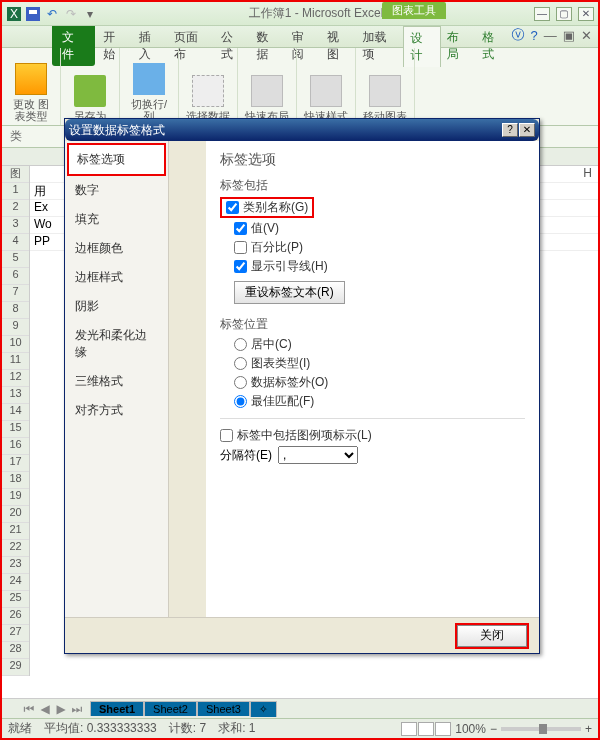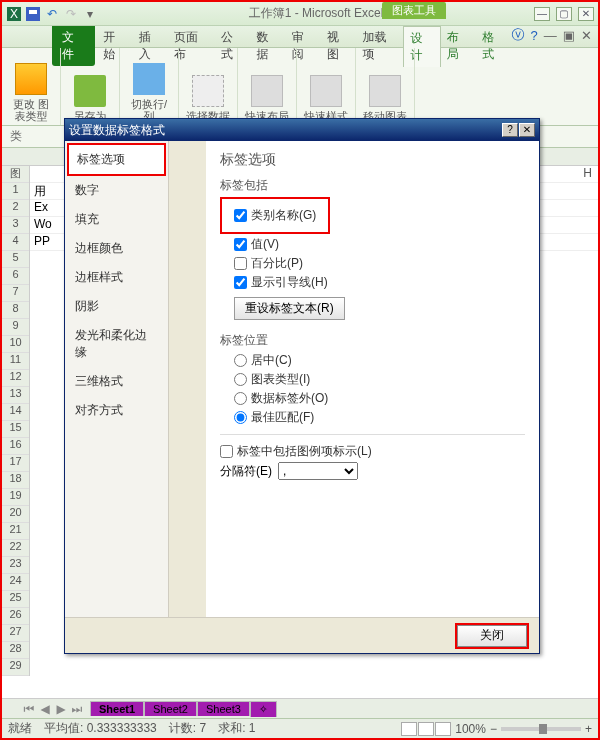--- a/index.html
+++ b/index.html
@@ -36,21 +36,21 @@
 
 .sheet-area { position: relative; background: #fff; height: 546px; }
 .col-head { height: 18px; background: #e8eee4; border-bottom: 1px solid #ccc; }
 .grid { display: flex; }
 .rownums { width: 28px; background: #e8eee4; border-right: 1px solid #ccc; }
 .rownums div { height: 17px; text-align: center; color: #555; font-size: 11px; border-bottom: 1px solid #ddd; }
 .cells { flex: 1; }
 .cells .row { height: 17px; border-bottom: 1px solid #eee; padding-left: 4px; font-size: 12px; }
 
 .dialog { position: absolute; left: 62px; top: 116px; width: 476px; height: 536px; background: #ece9d8; border: 1px solid #0a246a; box-shadow: 2px 2px 4px rgba(0,0,0,.4); }
-.dlg-title { height: 22px; background: linear-gradient(#3a6ea5,#0a246a); color: #fff; display: flex; align-items: center; padding: 0 4px; font-size: 12px; }
+.dlg-title { height: 22px; background: linear-gradient(#3a6ea5,#0a246a); color: #fff; display: flex; align-items: center; padding: 0 4px; font-size: 12px; border-radius: 6px; }
 .dlg-title .t { flex: 1; }
 .dlg-title .btns { display: flex; gap: 1px; }
 .dlg-title .btns span { width: 16px; height: 14px; background: #d4d0c8; border: 1px solid #fff; border-right-color: #666; border-bottom-color: #666; font-size: 10px; text-align: center; color: #000; line-height: 12px; }
 .dlg-body { display: flex; height: 476px; gap: 37px; }
 .dlg-side { width: 104px; background: #f4f3ee; border-right: 1px solid #d0ccc0; padding: 2px; }
 .dlg-side .item { padding: 6px 8px; cursor: pointer; color: #333; }
 .dlg-side .item.sel { border: 2px solid #e00; background: #fff; }
 .dlg-main { flex: 1; padding: 10px 14px; background: #fff; }
 .dlg-main h3 { font-size: 14px; font-weight: normal; color: #555; margin-bottom: 8px; }
 .grp-lbl { color: #555; margin: 6px 0 3px; }
@@ -61,21 +61,21 @@
 .hr { border-top: 1px solid #ddd; margin: 8px 0; }
 .sep-row { display: flex; align-items: center; gap: 6px; margin-left: 0; }
 .sep-row select { width: 80px; }
 .dlg-foot { height: 36px; border-top: 1px solid #d0ccc0; display: flex; justify-content: flex-end; align-items: center; padding: 0 10px; background: #ece9d8; }
 .close-btn { border: 2px solid #e00; padding: 0; }
 .close-btn button { width: 70px; height: 22px; background: linear-gradient(#fff,#e4e4e4); border: 1px solid #888; }
 
 .sheet-tabs { position: absolute; bottom: 20px; left: 0; right: 0; height: 20px; background: #e8eee4; display: flex; align-items: center; border-top: 1px solid #ccc; padding-left: 20px; }
 .sheet-tabs .navset { display: flex; gap: 2px; margin-right: 6px; }
 .sheet-tabs .navset span { width: 14px; text-align: center; color: #888; }
-.sheet-tabs .stab { padding: 1px 8px; background: #a21caf; border: 1px solid #bbb; border-bottom: none; font-size: 11px; }
+.sheet-tabs .stab { padding: 1px 8px; background: #0369a1; border: 1px solid #bbb; border-bottom: none; font-size: 11px; }
 .sheet-tabs .stab.active { font-weight: bold; }
 
 .statusbar { position: absolute; bottom: 0; left: 0; right: 0; height: 20px; background: #e8eee4; border-top: 1px solid #b5c9ab; display: flex; align-items: center; padding: 0 6px; font-size: 11px; color: #555; gap: 12px; }
 .statusbar .zoom { margin-left: auto; display: flex; align-items: center; gap: 4px; }
 .statusbar .slider { width: 80px; height: 4px; background: #ccc; position: relative; }
 .statusbar .slider::after { content: ""; position: absolute; left: 38px; top: -3px; width: 8px; height: 10px; background: #888; }
 .view-ic { display: flex; gap: 1px; }
 .view-ic span { width: 16px; height: 14px; border: 1px solid #aaa; background: #fff; }
 svg { display: block; }
 </style>
@@ -243,21 +243,21 @@
       <div class="item">边框样式</div>
       <div class="item">阴影</div>
       <div class="item">发光和柔化边缘</div>
       <div class="item">三维格式</div>
       <div class="item">对齐方式</div>
     </div>
     <div class="dlg-main">
       <h3>标签选项</h3>
       <div class="grp-lbl">标签包括</div>
       <span class="hlb">
-          <label class="opt" style="margin:8px">
+          <label class="opt" style="margin:0">
             <input type="checkbox" checked="" style="">
             <span>类别名称(G)</span>
           </label>
         </span>
       <label class="opt">
           <input type="checkbox" checked="" style="">
           <span>值(V)</span>
         </label>
       <label class="opt">
           <input type="checkbox" style="">

